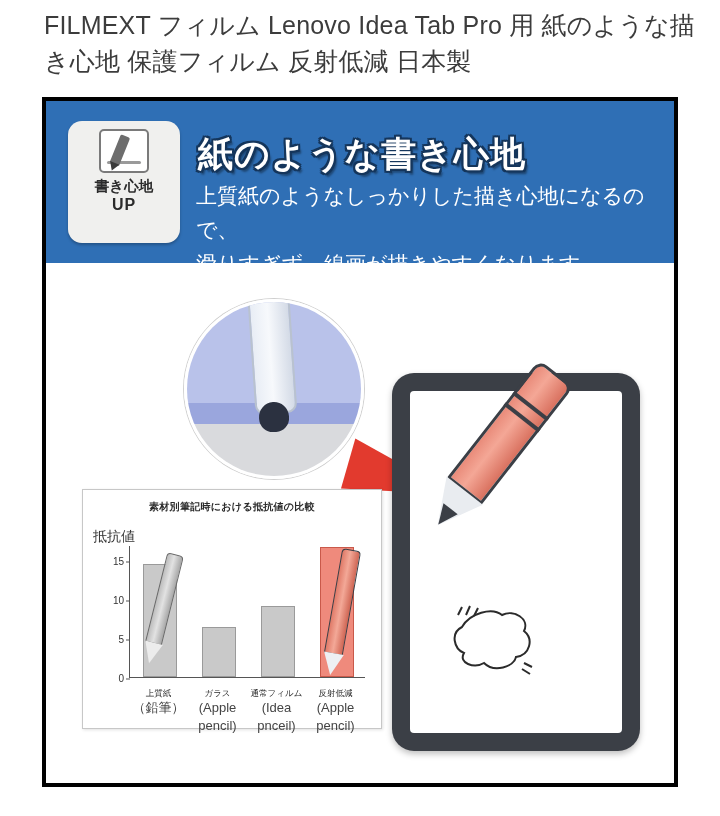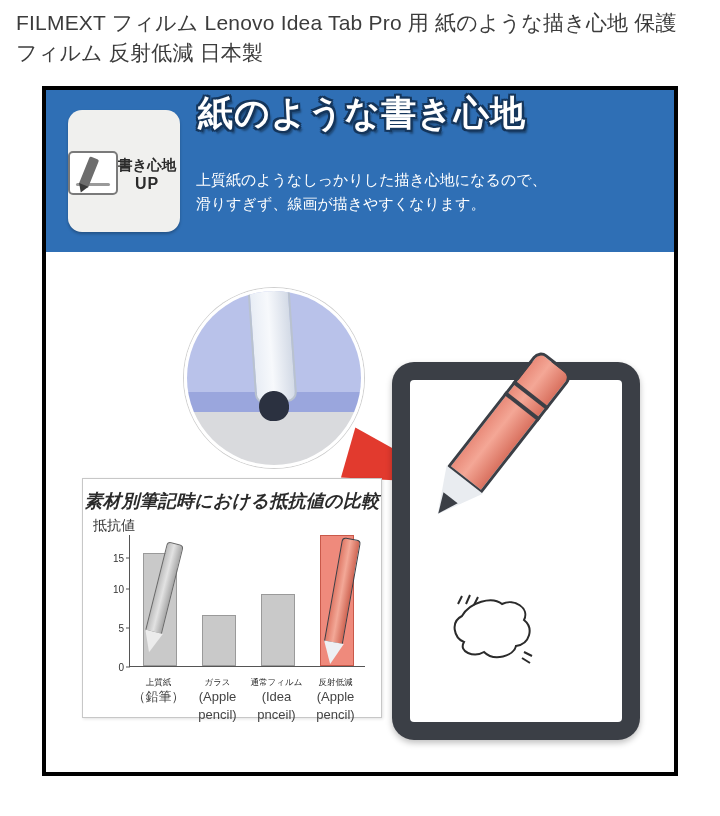--- a/index.html
+++ b/index.html
@@ -6,24 +6,24 @@
   body {
     width: 720px;
     height: 816px;
     background: #ffffff;
     font-family: "Liberation Sans", sans-serif;
     overflow: hidden;
   }
 
   
   .page-title {
-    font-size: 21px;
+    font-size: 25px;
     line-height: 1.42;
     color: #3c3c3c;
-    padding: 8px 24px 0 16px;
+    padding: 8px 24px 0 44px;
     letter-spacing: 0.2px;
     font-weight: 400;
   }
 
   
   .product-card {
     position: relative;
     margin: 18px 42px 0 42px;
     width: 636px;
     height: 690px;
@@ -41,20 +41,21 @@
     background: #2f6fb5;
   }
   .badge {
     position: absolute;
     left: 22px; top: 20px;
     width: 112px; height: 122px;
     background: #f0f0ee;
     border-radius: 14px;
     box-shadow: 0 2px 3px rgba(0,0,0,0.25);
     display: flex;
+    flex-direction: column;
     align-items: center;
     padding-top: 8px;
   }
   .badge-icon {
     width: 50px; height: 44px;
     background: #ffffff;
     border: 2px solid #7a7a7a;
     border-radius: 5px;
     position: relative;
     margin-bottom: 4px;
@@ -91,35 +92,35 @@
     text-align: center;
   }
   .badge-text .up {
     display: block;
     font-size: 16px;
     letter-spacing: 1px;
   }
 
   .hero-title {
     position: absolute;
-    left: 152px; top: 0;
+    left: 152px; top: 30px;
     font-size: 35px;
     font-weight: 700;
     color: #ffffff;
     letter-spacing: 1px;
     text-shadow:
        2px 0 0 #15365c, -2px 0 0 #15365c, 0 2px 0 #15365c, 0 -2px 0 #15365c,
        2px 2px 0 #15365c, -2px 2px 0 #15365c, 2px -2px 0 #15365c, -2px -2px 0 #15365c,
        3px 4px 2px rgba(0,0,0,0.35);
   }
   .hero-sub {
     position: absolute;
     left: 150px; top: 78px;
     width: 470px;
-    font-size: 15px;
+    font-size: 21px;
     line-height: 1.62;
     color: #ffffff;
     font-weight: 500;
   }
 
   
   .magnifier {
     position: absolute;
     left: 138px; top: 198px;
     width: 180px; height: 180px;
@@ -223,26 +224,25 @@
   .chart-panel {
     position: absolute;
     left: 36px; top: 388px;
     width: 300px; height: 240px;
     background: #ffffff;
     border: 1px solid #c7c7c7;
     box-shadow: 1px 1px 3px rgba(0,0,0,0.12);
   }
   .chart-title {
     text-align: center;
-    font-size: 18px;
+    font-size: 10px;
     font-weight: 700;
     color: #2b2b2b;
     padding-top: 10px;
     letter-spacing: 0.3px;
-    font-style: italic;
   }
   .chart-ylabel {
     position: absolute;
     left: 10px; top: 38px;
     font-size: 14px;
     color: #333;
   }
   .plot {
     position: absolute;
     left: 46px; top: 56px;
@@ -377,21 +377,21 @@
   </div>
 
   <div class="chart-panel">
     <div class="chart-title">素材別筆記時における抵抗値の比較</div>
     <div class="chart-ylabel">抵抗値</div>
 
     <div class="plot" id="plot">
         <div class="tick" style="top: 132px;">0</div>
         <div class="tick" style="top: 93.1765px;">5</div>
         <div class="tick" style="top: 54.3529px; margin-left: 28px;">10</div>
-        <div class="tick" style="top: 23px;">15</div>
+        <div class="tick" style="top: 15px;">15</div>
         <div class="bar" style="height: 112.588px; left: 12.5px;"></div>
         <div class="bar" style="height: 50.4706px; left: 71.5px;"></div>
         <div class="bar" style="height: 71.4353px; left: 130.5px;"></div>
         <div class="bar highlight" style="height: 130.447px; left: 189.5px;"></div>
         <div class="mini-pencil" style="left: 25.5px; bottom: 32px; transform: rotate(14deg);"></div>
         <div class="mini-pen-red" style="left: 202.5px; bottom: 22px; transform: rotate(10deg);"></div>
       </div>
     <div class="xlabels" id="xlabels">
         <div class="xlab"><span>上質紙</span><span class="sub">（鉛筆）</span></div>
         <div class="xlab"><span>ガラス</span><span class="sub">(Apple pencil)</span></div>

